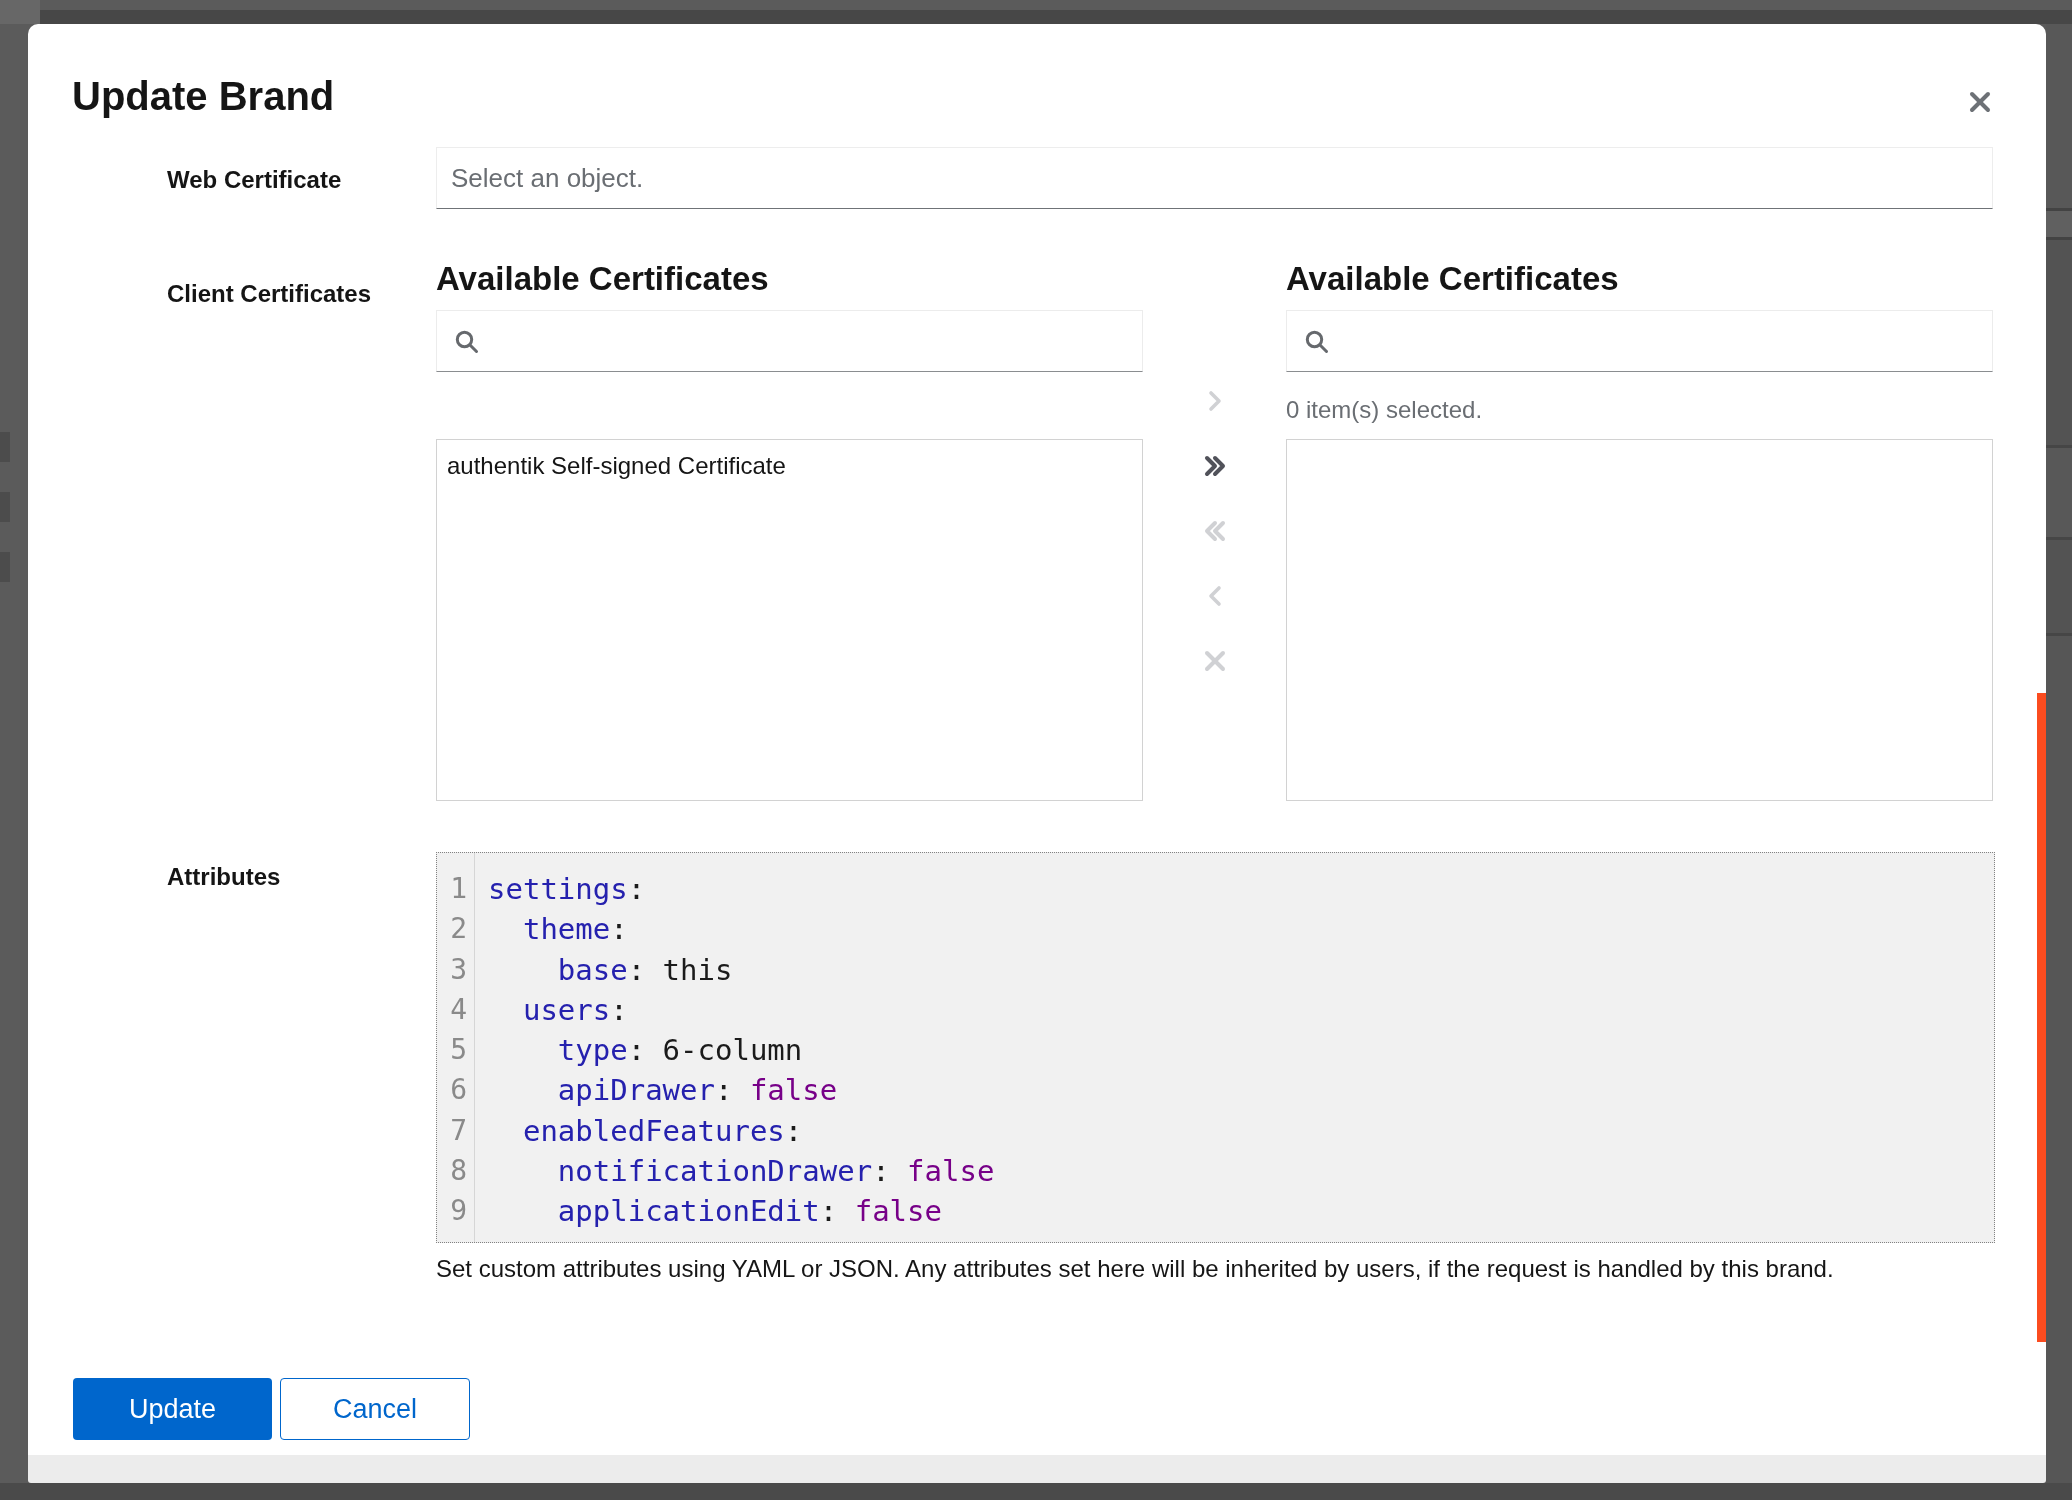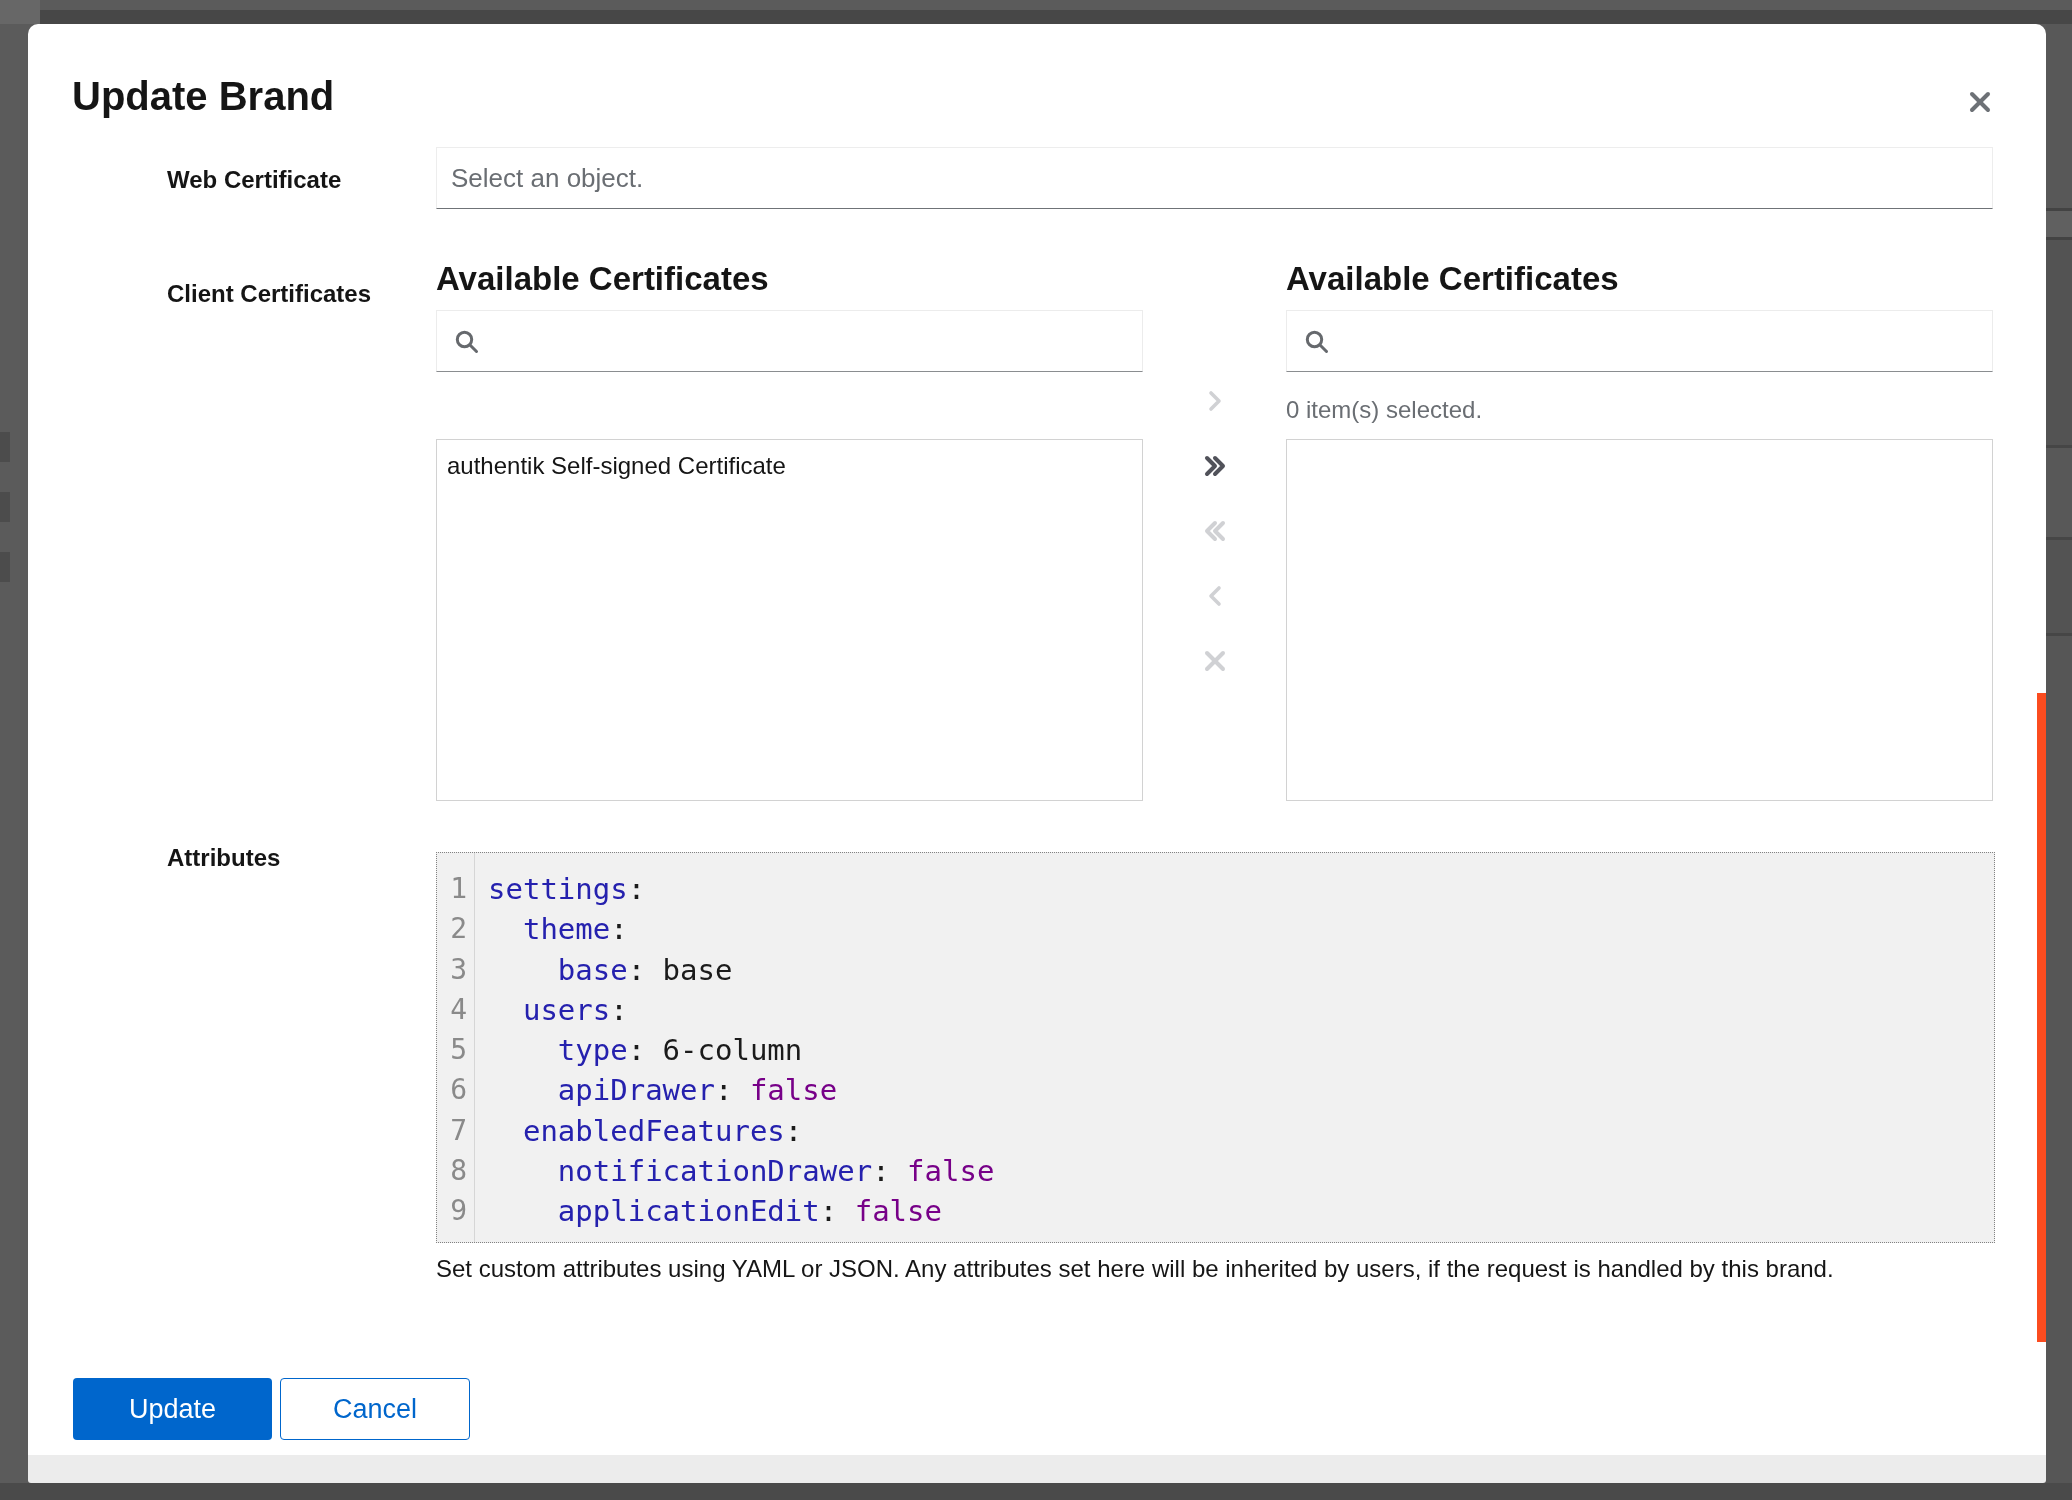--- a/index.html
+++ b/index.html
@@ -35,21 +35,21 @@
 
   .modal-title { position:absolute; left:44px; top:50px; font-size:40px; font-weight:700;
            line-height:44px; color:#151515; }
   .close-btn { position:absolute; left:1930px; top:56px; width:44px; height:44px;
            background:none; border:none; cursor:pointer; color:#6d7176;
            display:flex; align-items:center; justify-content:center; }
 
   .form-label { position:absolute; left:139px; font-size:24px; font-weight:700; color:#151515; line-height:28px; }
   .lbl-web    { top:142px; }
   .lbl-client { top:256px; }
-  .lbl-attr   { top:820px; }
+  .lbl-attr   { top:839px; }
 
   
   .pf-select { position:absolute; left:408px; top:123px; width:1557px; height:62px;
            background:#fff; border:1px solid #ededed; border-bottom:1px solid #6f7377; }
   .pf-select input { width:100%; height:100%; border:none; outline:none; font-size:26px;
            font-family:"Liberation Sans", sans-serif; padding:0 14px; color:#151515; background:transparent; }
   input::placeholder { color:#6a6e73; opacity:1; }
 
   
   .pane-heading { position:absolute; top:240px; font-size:33px; font-weight:700; line-height:30px; color:#151515; }
@@ -205,21 +205,21 @@
           <div class="gnum">4</div>
           <div class="gnum">5</div>
           <div class="gnum">6</div>
           <div class="gnum">7</div>
           <div class="gnum">8</div>
           <div class="gnum">9</div>
         </div>
       <div class="codearea">
           <div class="cline"><span class="tk-key">settings</span><span class="tk-plain">:</span></div>
           <div class="cline"><span class="tk-plain">  </span><span class="tk-key">theme</span><span class="tk-plain">:</span></div>
-          <div class="cline"><span class="tk-plain">    </span><span class="tk-key">base</span><span class="tk-plain">: base</span></div>
+          <div class="cline"><span class="tk-plain">    </span><span class="tk-key">base</span><span class="tk-plain">: this</span></div>
           <div class="cline"><span class="tk-plain">  </span><span class="tk-key">users</span><span class="tk-plain">:</span></div>
           <div class="cline"><span class="tk-plain">    </span><span class="tk-key">type</span><span class="tk-plain">: 6-column</span></div>
           <div class="cline"><span class="tk-plain">    </span><span class="tk-key">apiDrawer</span><span class="tk-plain">: </span><span class="tk-bool">false</span></div>
           <div class="cline"><span class="tk-plain">  </span><span class="tk-key">enabledFeatures</span><span class="tk-plain">:</span></div>
           <div class="cline"><span class="tk-plain">    </span><span class="tk-key">notificationDrawer</span><span class="tk-plain">: </span><span class="tk-bool">false</span></div>
           <div class="cline"><span class="tk-plain">    </span><span class="tk-key">applicationEdit</span><span class="tk-plain">: </span><span class="tk-bool">false</span></div>
         </div>
     </div>
     <p class="help-text">Set custom attributes using YAML or JSON. Any attributes set here will be inherited by users, if the request is handled by this brand.</p>
 

